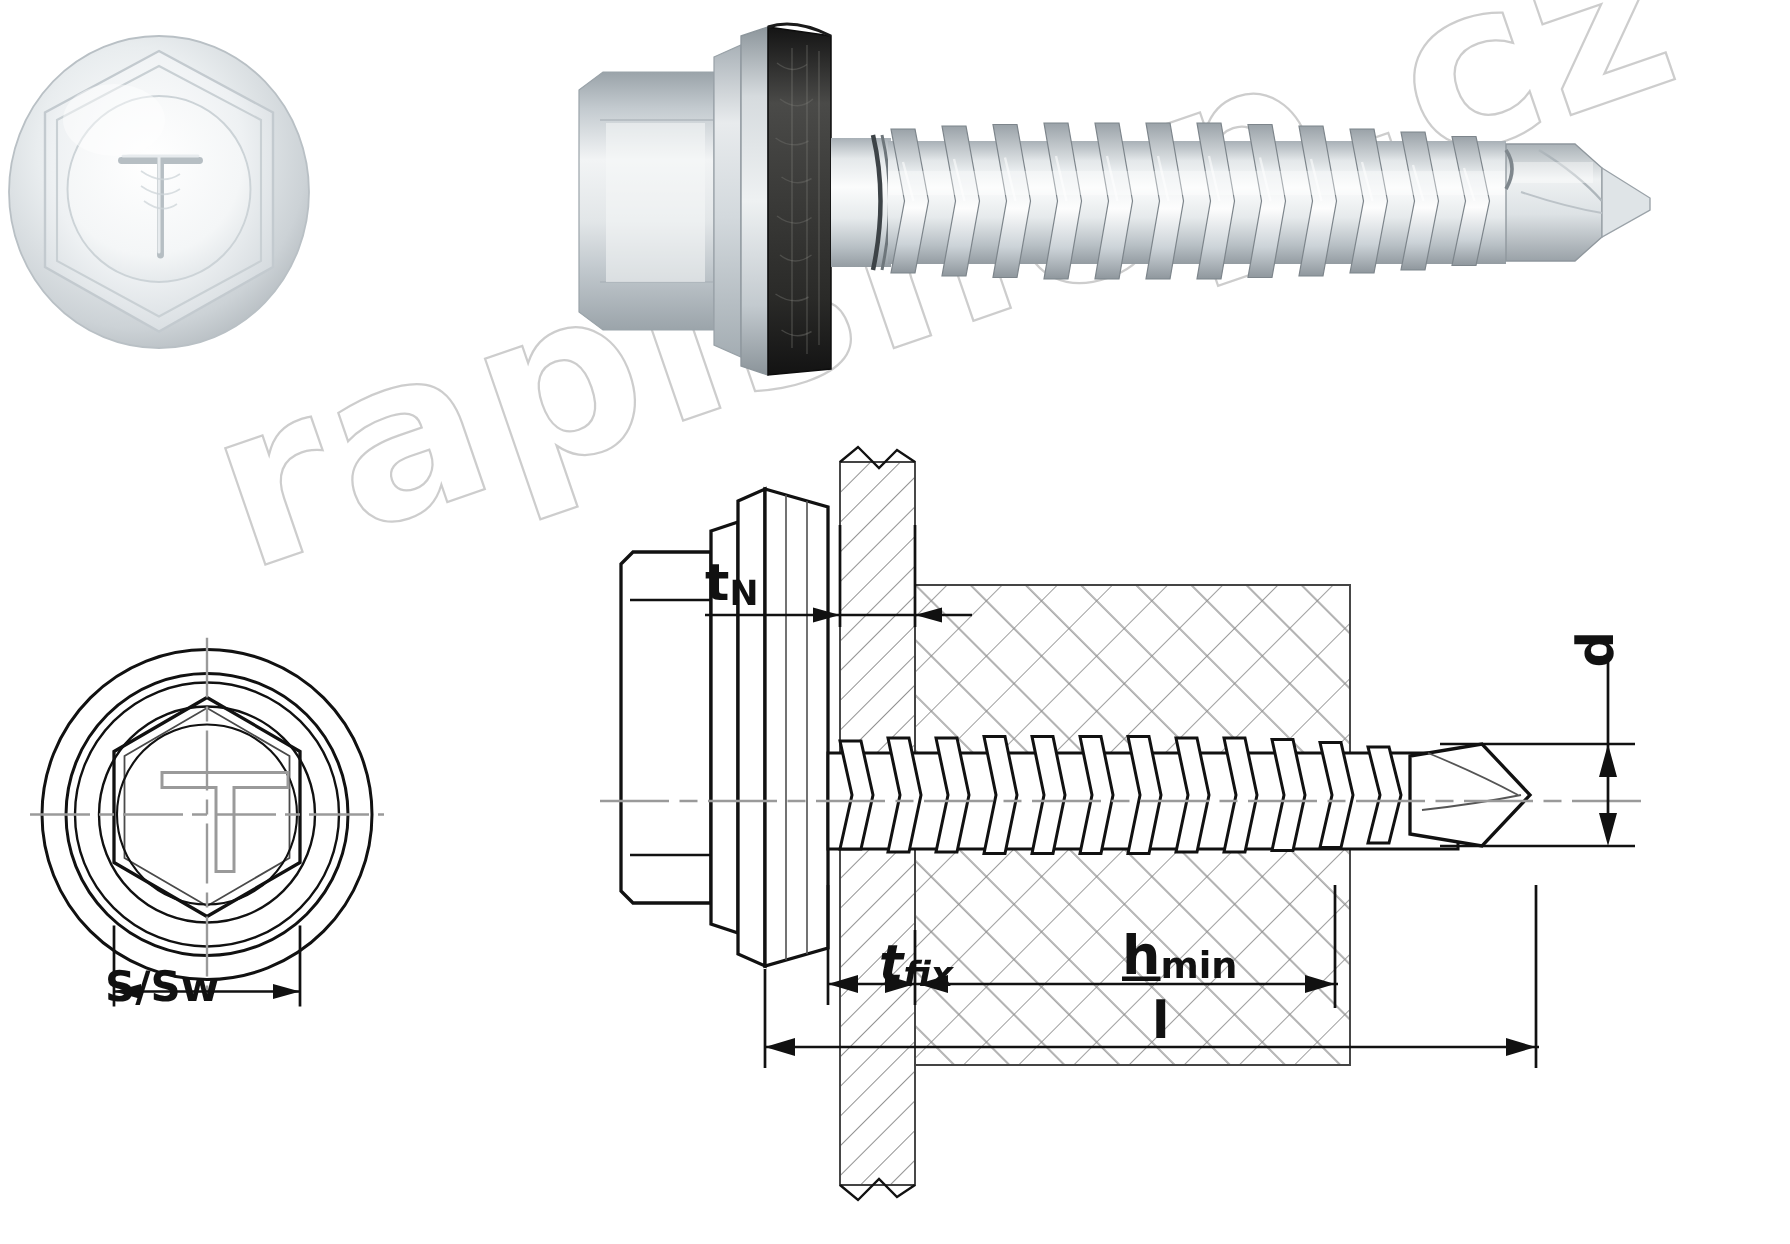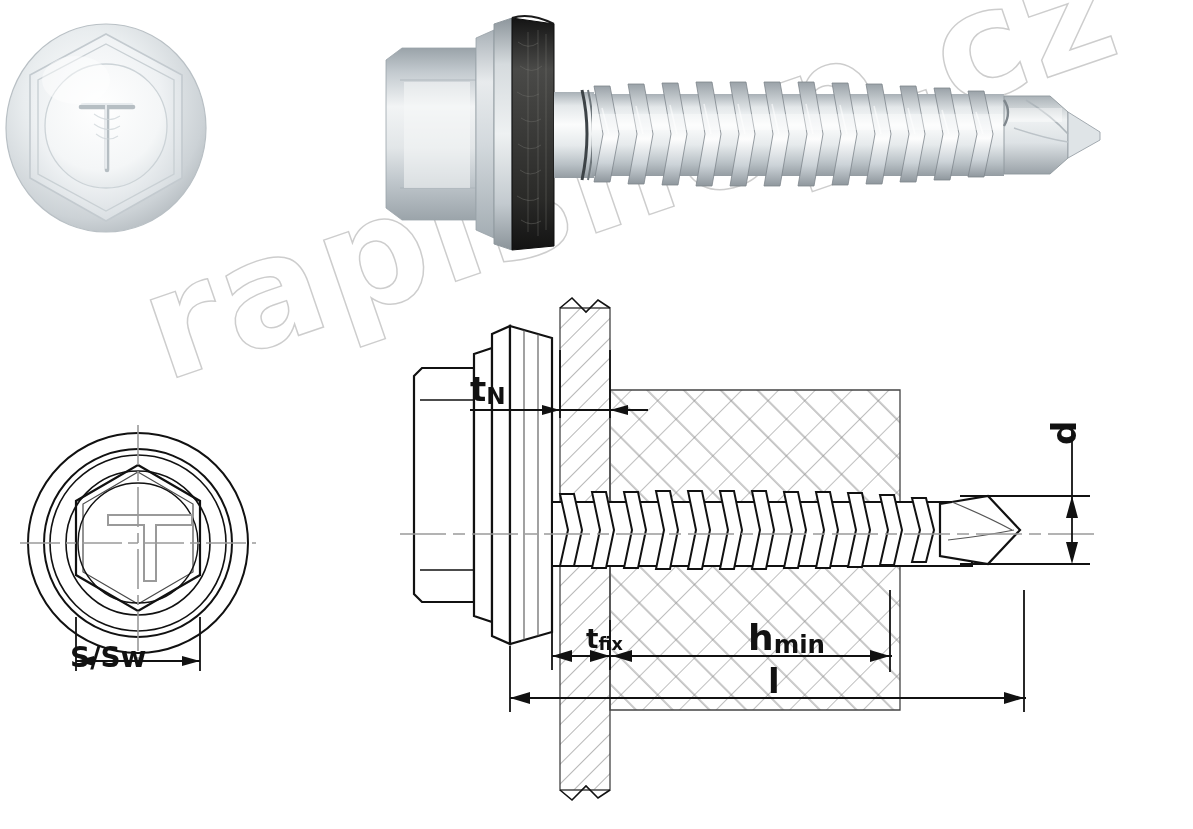--- a/index.html
+++ b/index.html
@@ -15,22 +15,22 @@
      color:transparent;-webkit-text-stroke:1.5px rgba(90,90,90,0.30);
      white-space:nowrap;pointer-events:none;user-select:none;
      font-family:"DejaVu Sans", sans-serif;}
 
   
   .dim{position:absolute;font-family:"DejaVu Sans", sans-serif;font-weight:700;
        color:#111;white-space:nowrap;line-height:1;}
   .dim sub{font-size:0.68em;font-weight:700;vertical-align:baseline;
            position:relative;bottom:-0.12em;letter-spacing:0px;}
   .dim-tn{left:470px;top:372px;font-size:34px;}
-  .dim-tfix{left:586px;top:626px;font-size:26px;}
-  .dim-hmin{left:748px;top:620px;font-size:36px;}
+  .dim-tfix{left:586px;top:626px;font-size:34px;font-style:italic;}
+  .dim-hmin{left:748px;top:620px;font-size:36px;text-decoration:underline;}
   .dim-l{left:768px;top:664px;font-size:34px;}
   .dim-ssw{left:70px;top:644px;font-size:28px;}
   .dim-d{left:1047px;top:445px;font-size:34px;
          transform:rotate(-90deg);transform-origin:left top;}
   svg{display:block;}
 </style>
 </head>
 <body>
 
 <div class="stage">

